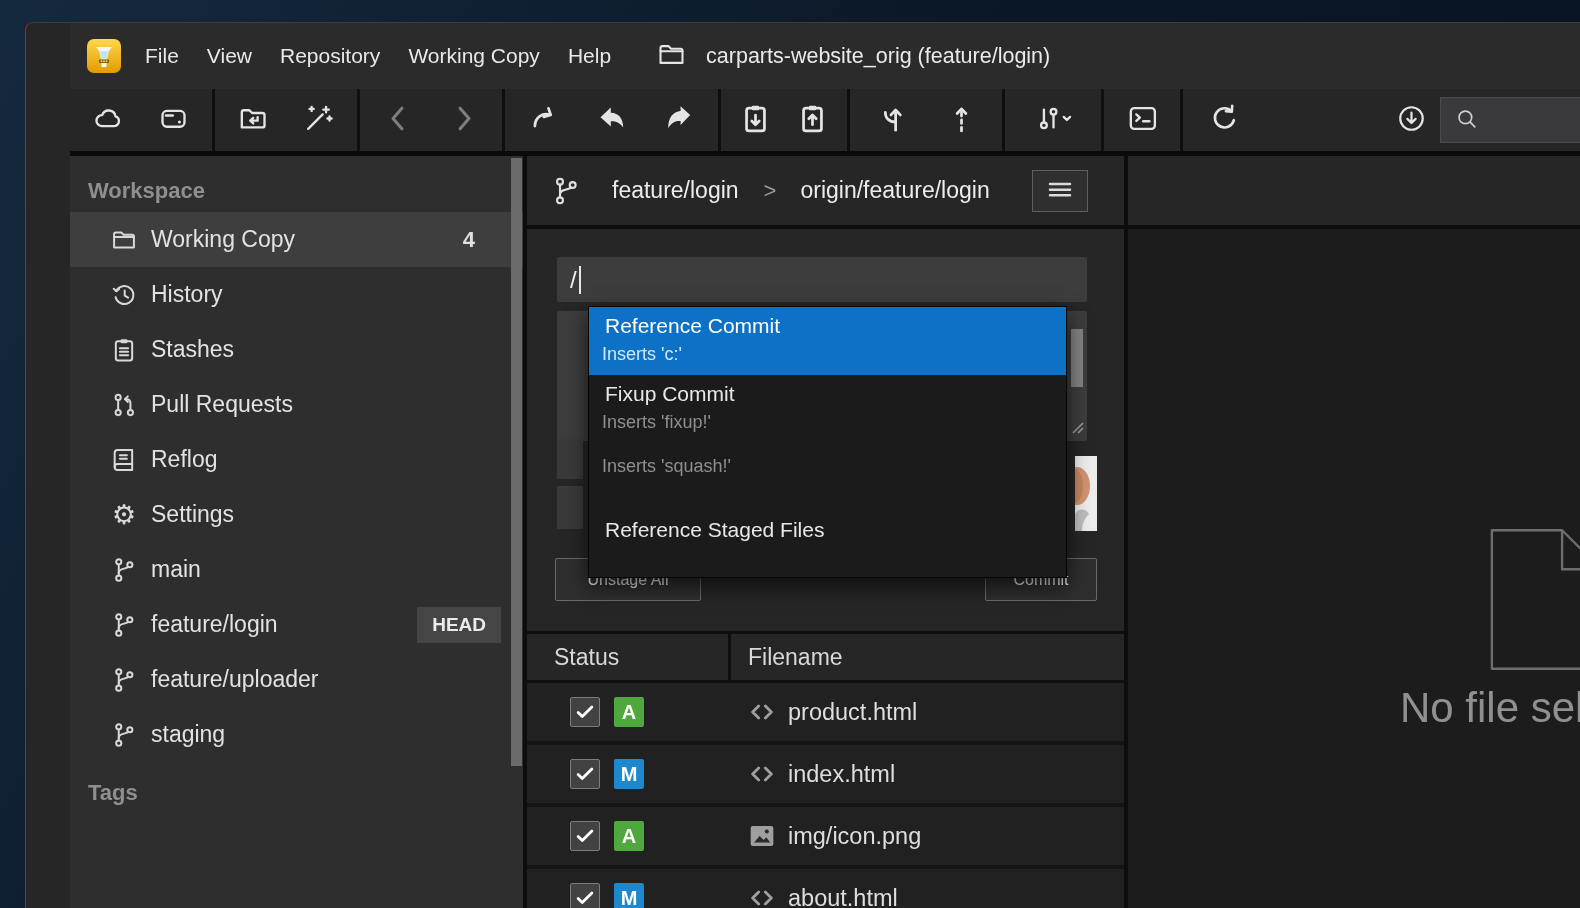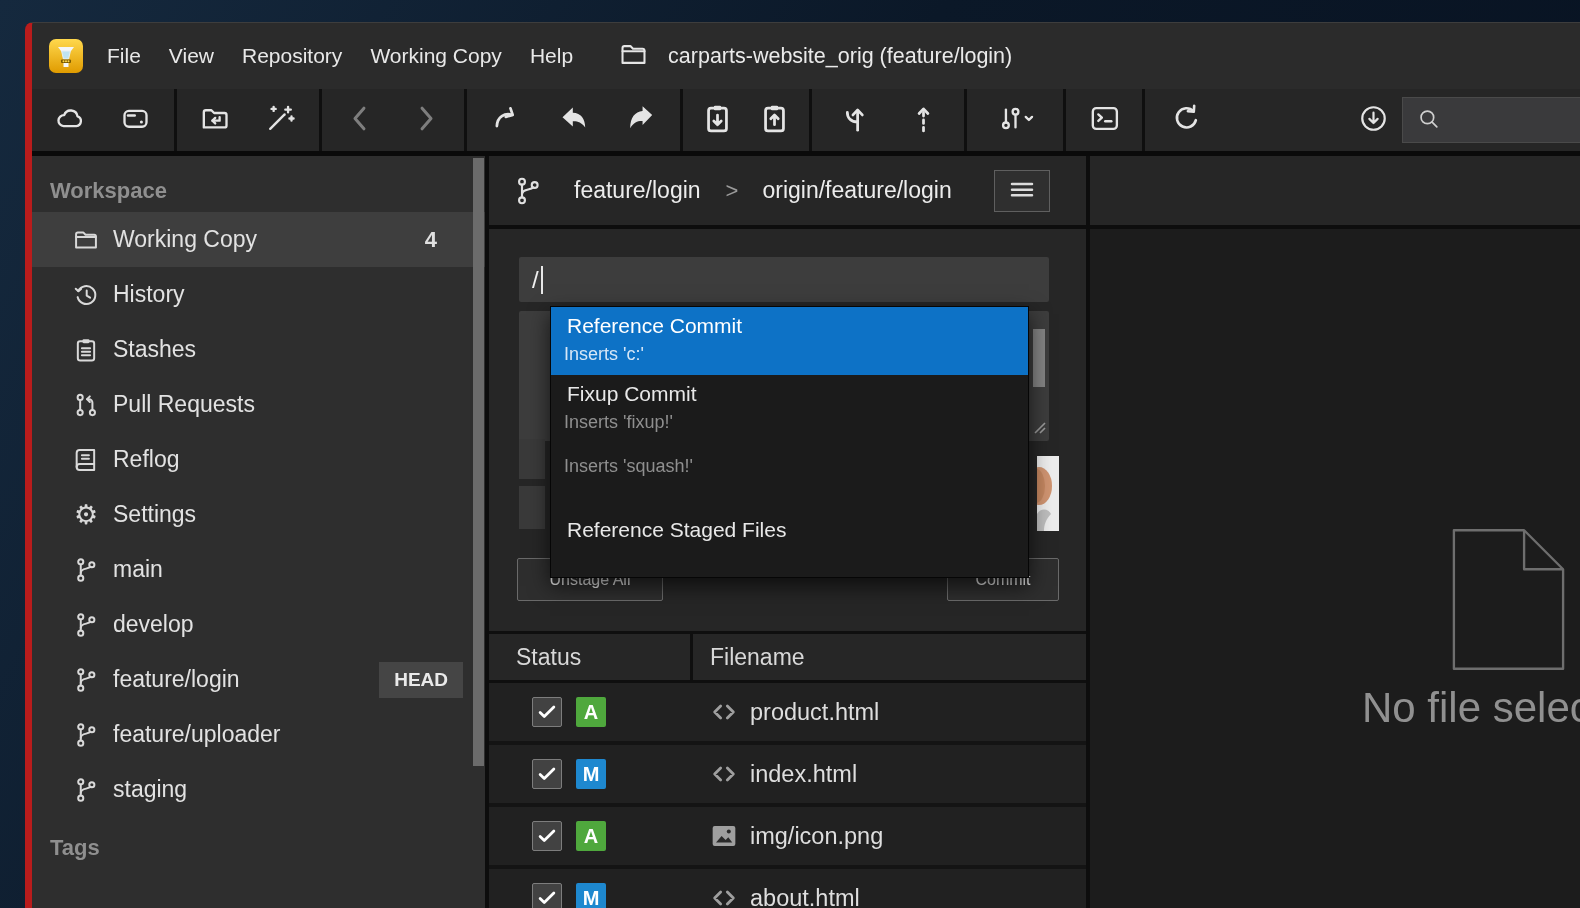--- a/index.html
+++ b/index.html
@@ -6,21 +6,21 @@
   html,body { width:1580px; height:908px; overflow:hidden; }
   body {
     font-family:"Liberation Sans","DejaVu Sans",sans-serif;
     background:linear-gradient(120deg,#15293e 0%,#0b1828 45%,#071120 100%);
     color:#e6e6e6;
     position:relative;
   }
   .window {
     position:absolute; left:25px; top:22px; right:0; bottom:0;
     background:#262626; border-radius:8px 0 0 0; overflow:hidden;
-    border-top:1px solid #3d3d3d; border-left:7px solid #b91c1c;
+    border-top:1px solid #3d3d3d; border-left:1px solid #b91c1c;padding-left:44px;
   }
   
   .titlebar { height:66px; background:#2b2b2b; display:flex; align-items:center; }
   .app-icon { width:34px; height:34px; margin-left:17px; flex:0 0 auto; }
   .menus { display:flex; gap:28px; margin-left:24px; }
   .menu-item { font-size:21px; color:#e8e8e8; cursor:default; }
   .repo-chip { display:flex; align-items:center; margin-left:45px; gap:19px; }
   .repo-title { font-size:21.5px; color:#eaeaea; white-space:nowrap; }
   
   .toolbar { height:67px; background:#262626; border-bottom:5px solid #0a0a0a;
@@ -382,33 +382,20 @@
           <div class="sb-item">
             <span class="sb-icon">
               <svg class="ic" viewBox="0 0 24 24" width="28" height="28">
                 <circle cx="7.5" cy="5" r="2.2"></circle>
                 <circle cx="7.5" cy="19" r="2.2"></circle>
                 <circle cx="17" cy="7.5" r="2.2"></circle>
                 <path d="M7.5 7.2v9.6"></path>
                 <path d="M7.5 14.5c0-4.2 6-3 8.5-5.2"></path>
               </svg>
             </span>
-            <span class="sb-label">develop</span>
-            <span class="sb-spacer"></span>
-          </div>
-          <div class="sb-item">
-            <span class="sb-icon">
-              <svg class="ic" viewBox="0 0 24 24" width="28" height="28">
-                <circle cx="7.5" cy="5" r="2.2"></circle>
-                <circle cx="7.5" cy="19" r="2.2"></circle>
-                <circle cx="17" cy="7.5" r="2.2"></circle>
-                <path d="M7.5 7.2v9.6"></path>
-                <path d="M7.5 14.5c0-4.2 6-3 8.5-5.2"></path>
-              </svg>
-            </span>
             <span class="sb-label">feature/login</span>
             <span class="sb-spacer"></span>
             <span class="badge-head">HEAD</span>
           </div>
           <div class="sb-item">
             <span class="sb-icon">
               <svg class="ic" viewBox="0 0 24 24" width="28" height="28">
                 <circle cx="7.5" cy="5" r="2.2"></circle>
                 <circle cx="7.5" cy="19" r="2.2"></circle>
                 <circle cx="17" cy="7.5" r="2.2"></circle>

